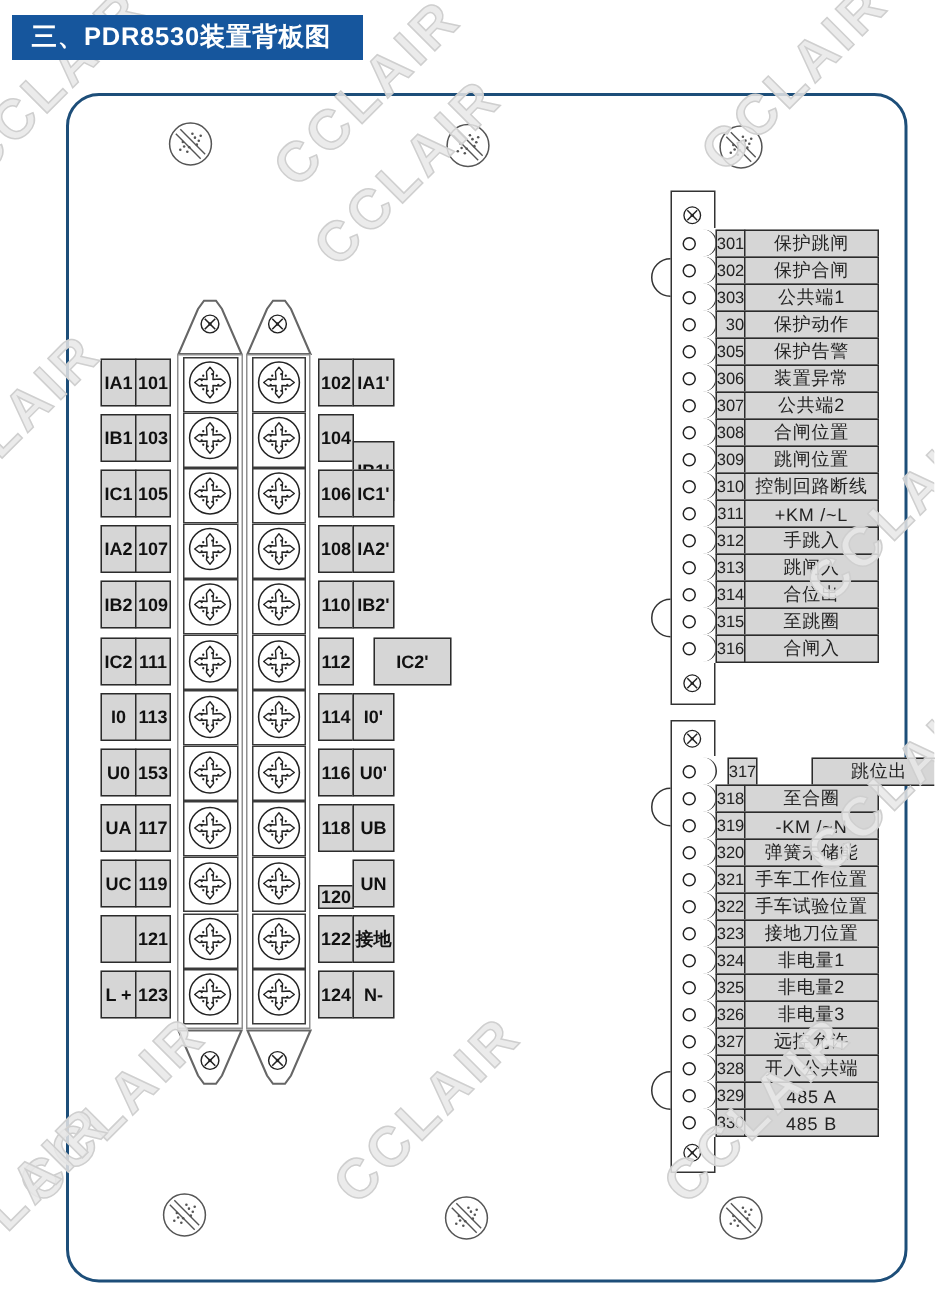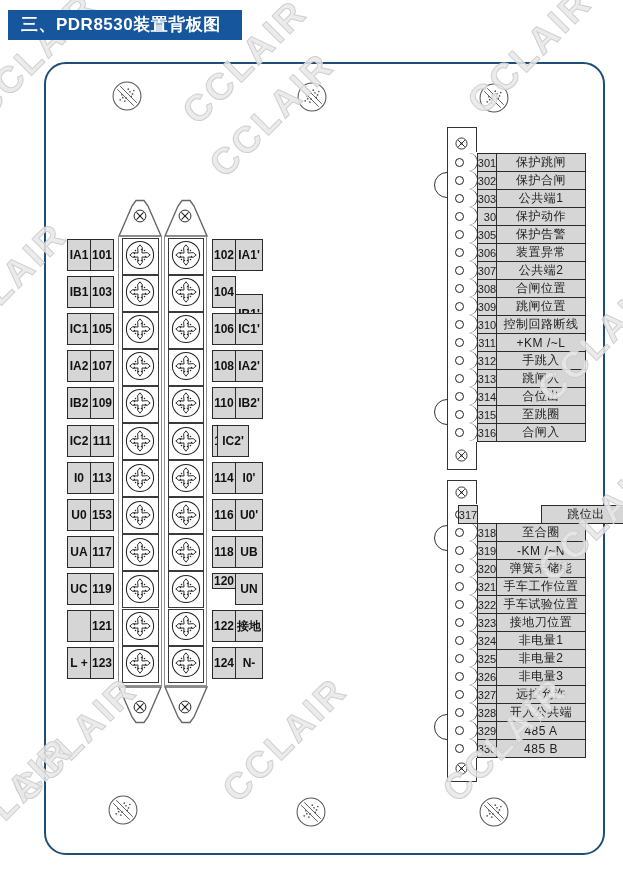--- a/index.html
+++ b/index.html
@@ -193,21 +193,21 @@
       <svg class="icon" width="34" height="34" style="left: 123px; top: 386.4px;">
         <use href="#sym-screw-term"></use>
       </svg>
       <div class="cell" style="left: 167.5px; top: 385.9px; width: 36px; height: 37.1px;"></div>
       <svg class="icon" width="34" height="34" style="left: 168.5px; top: 386.4px;">
         <use href="#sym-screw-term"></use>
       </svg>
       <div class="gbox" style="left: 67px; top: 424.5px; width: 24px; height: 32px;">IC2</div>
       <div class="gbox" style="left: 90px; top: 424.5px; width: 24px; height: 32px;">111</div>
       <div class="gbox" style="left: 212px; top: 424.5px; width: 24px; height: 32px;">112</div>
-      <div class="gbox" style="left: 217px; top: 424.5px; width: 32px; height: 32px;">IC2'</div>
+      <div class="gbox" style="left: 249px; top: 424.5px; width: 52px; height: 32px;">IC2'</div>
       <div class="cell" style="left: 121.5px; top: 423px; width: 37px; height: 37.1px;"></div>
       <svg class="icon" width="34" height="34" style="left: 123px; top: 423.5px;">
         <use href="#sym-screw-term"></use>
       </svg>
       <div class="cell" style="left: 167.5px; top: 423px; width: 36px; height: 37.1px;"></div>
       <svg class="icon" width="34" height="34" style="left: 168.5px; top: 423.5px;">
         <use href="#sym-screw-term"></use>
       </svg>
       <div class="gbox" style="left: 67px; top: 461.6px; width: 24px; height: 32px;">I0</div>
       <div class="gbox" style="left: 90px; top: 461.6px; width: 24px; height: 32px;">113</div>
@@ -240,21 +240,21 @@
       <div class="cell" style="left: 121.5px; top: 534.3px; width: 37px; height: 37.1px;"></div>
       <svg class="icon" width="34" height="34" style="left: 123px; top: 534.8px;">
         <use href="#sym-screw-term"></use>
       </svg>
       <div class="cell" style="left: 167.5px; top: 534.3px; width: 36px; height: 37.1px;"></div>
       <svg class="icon" width="34" height="34" style="left: 168.5px; top: 534.8px;">
         <use href="#sym-screw-term"></use>
       </svg>
       <div class="gbox" style="left: 67px; top: 572.9px; width: 24px; height: 32px;">UC</div>
       <div class="gbox" style="left: 90px; top: 572.9px; width: 24px; height: 32px;">119</div>
-      <div class="gbox" style="left: 212px; top: 573px; width: 24px; height: 16px;">120</div>
+      <div class="gbox" style="left: 212px; top: 590px; width: 24px; height: 16px;">120</div>
       <div class="gbox" style="left: 235px; top: 572.9px; width: 28px; height: 32px;">UN</div>
       <div class="cell" style="left: 121.5px; top: 571.4px; width: 37px; height: 37.1px;"></div>
       <svg class="icon" width="34" height="34" style="left: 123px; top: 571.9px;">
         <use href="#sym-screw-term"></use>
       </svg>
       <div class="cell" style="left: 167.5px; top: 571.4px; width: 36px; height: 37.1px;"></div>
       <svg class="icon" width="34" height="34" style="left: 168.5px; top: 571.9px;">
         <use href="#sym-screw-term"></use>
       </svg>
       <div class="gbox" style="left: 67px; top: 610px; width: 24px; height: 32px;"></div>
@@ -360,21 +360,21 @@
       <div class="bump" style="left: 434px; top: 714px;"></div>
       <svg class="icon" width="15" height="15" style="left: 453.5px; top: 484.5px;">
         <use href="#sym-screw-small"></use>
       </svg>
       <svg class="icon" width="15" height="15" style="left: 453.5px; top: 760.5px;">
         <use href="#sym-screw-small"></use>
       </svg>
       <div class="scallop-strip" style="left: 452px; top: 504px; width: 26px; height: 254px;"></div>
       <div class="scallop" style="left: 465px; top: 505px; width: 13px; height: 18px;"></div>
       <div class="hole" style="left: 455px; top: 509.5px;"></div>
-      <div class="nbox" style="left: 458px; top: 505px; width: 20px; height: 19px;">317</div>
+      <div class="nbox" style="left: 485px; top: 505px; width: 20px; height: 19px;">317</div>
       <div class="lbox" style="left: 496px; top: 505px; width: 90px; height: 19px; margin-left: 45px;">跳位出</div>
       <div class="scallop" style="left: 465px; top: 523px; width: 13px; height: 18px;"></div>
       <div class="hole" style="left: 455px; top: 527.5px;"></div>
       <div class="nbox" style="left: 477px; top: 523px; width: 20px; height: 19px;">318</div>
       <div class="lbox" style="left: 496px; top: 523px; width: 90px; height: 19px;">至合圈</div>
       <div class="scallop" style="left: 465px; top: 541px; width: 13px; height: 18px;"></div>
       <div class="hole" style="left: 455px; top: 545.5px;"></div>
       <div class="nbox" style="left: 477px; top: 541px; width: 20px; height: 19px;">319</div>
       <div class="lbox" style="left: 496px; top: 541px; width: 90px; height: 19px;">-KM /~N</div>
       <div class="scallop" style="left: 465px; top: 559px; width: 13px; height: 18px;"></div>

